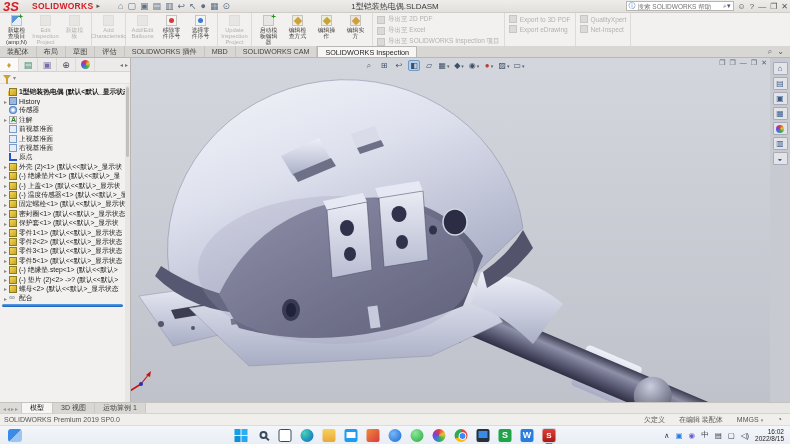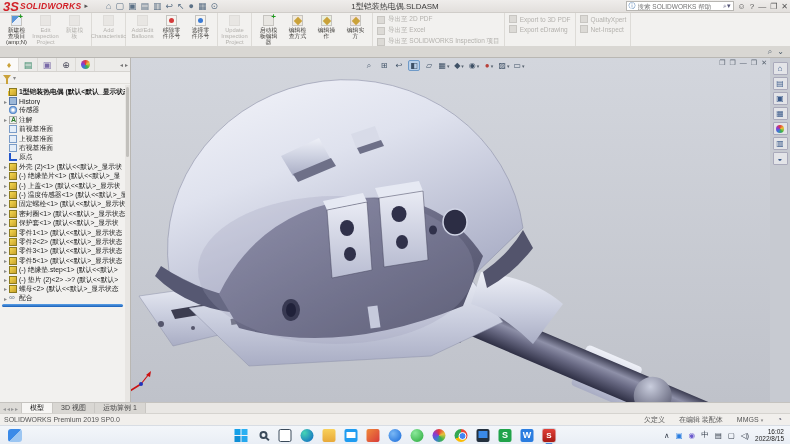--- a/index.html
+++ b/index.html
@@ -4,21 +4,21 @@
 <style>
   *{margin:0;padding:0;box-sizing:border-box;}
   html,body{width:790px;height:444px;overflow:hidden;}
   body{font-family:"Liberation Sans","DejaVu Sans",sans-serif;font-size:8px;color:#333;background:#fff;}
   .app{position:relative;width:790px;height:444px;overflow:hidden;background:#e9e7e4;}
 
   
   .titlebar{position:absolute;left:0;top:0;width:790px;height:13px;background:linear-gradient(#efedeb,#e2dfdc);display:flex;align-items:center;border-bottom:1px solid #d0cdc9;}
   .logo{display:flex;align-items:center;margin-left:3px;}
   .logo-mark{color:#d21f26;font-weight:bold;font-style:italic;font-size:13px;letter-spacing:0;}
-  .logo-text{color:#d21f26;font-weight:bold;font-size:8.5px;margin-left:1px;letter-spacing:.3px;font-style:italic;}
+  .logo-text{color:#d21f26;font-weight:bold;font-size:8.5px;margin-left:13px;letter-spacing:.3px;}
   .logo-arrow{color:#555;font-size:7px;margin-left:3px;}
   #qa{display:flex;align-items:center;gap:4px;margin-left:18px;}
   .qa-ic{font-size:9px;color:#5c7186;line-height:10px;cursor:default;}
   .title-center{position:absolute;left:50%;transform:translateX(-50%);font-size:8px;color:#3a3a3a;white-space:nowrap;}
   .title-right{position:absolute;right:2px;top:1px;display:flex;align-items:center;gap:4px;}
   .searchbox{display:flex;align-items:center;background:#fff;border:1px solid #b8b6b2;height:10px;width:108px;padding:0 2px;}
   .searchbox .s-ic{font-size:7px;color:#3a6ea8;margin-right:2px;}
   .searchbox input{border:none;outline:none;flex:1;font-size:6.5px;color:#777;width:70px;font-family:inherit;background:transparent;}
   .searchbox .mag{font-size:7px;color:#557;}
   .win-ic{font-size:8px;color:#555;}
@@ -300,20 +300,30 @@
           <span data-name="export-item-label">QualityXpert</span>
         </div>
         <div class="exp-row" data-name="export-item">
           <span class="exp-ic" data-name="export-icon"></span>
           <span data-name="export-item-label">Net-Inspect</span>
         </div>
       </div>
   </div>
 
   <div class="tabrow" data-name="ribbon-tab-row">
+    <div id="rtabs" style="display:flex;align-items:flex-end;height:12px;">
+        <div class="rtab" data-name="ribbon-tab-装配体">装配体</div>
+        <div class="rtab" data-name="ribbon-tab-布局">布局</div>
+        <div class="rtab" data-name="ribbon-tab-草图">草图</div>
+        <div class="rtab" data-name="ribbon-tab-评估">评估</div>
+        <div class="rtab" data-name="ribbon-tab-solidworks-插件">SOLIDWORKS 插件</div>
+        <div class="rtab" data-name="ribbon-tab-mbd">MBD</div>
+        <div class="rtab" data-name="ribbon-tab-solidworks-cam">SOLIDWORKS CAM</div>
+        <div class="rtab active" data-name="ribbon-tab-solidworks-inspection">SOLIDWORKS Inspection</div>
+      </div>
     <div class="tabrow-right">
       <span data-name="pin-icon">⌕</span>
       <span data-name="expand-ribbon-icon">⌄</span>
     </div>
   </div>
 
   <div class="leftpanel" data-name="feature-manager-panel">
     <div class="lp-tabs" data-name="manager-tabs">
       <div class="lp-tab active" data-name="tab-featuremanager">
           <span style="color:#caa23a;">♦</span>

